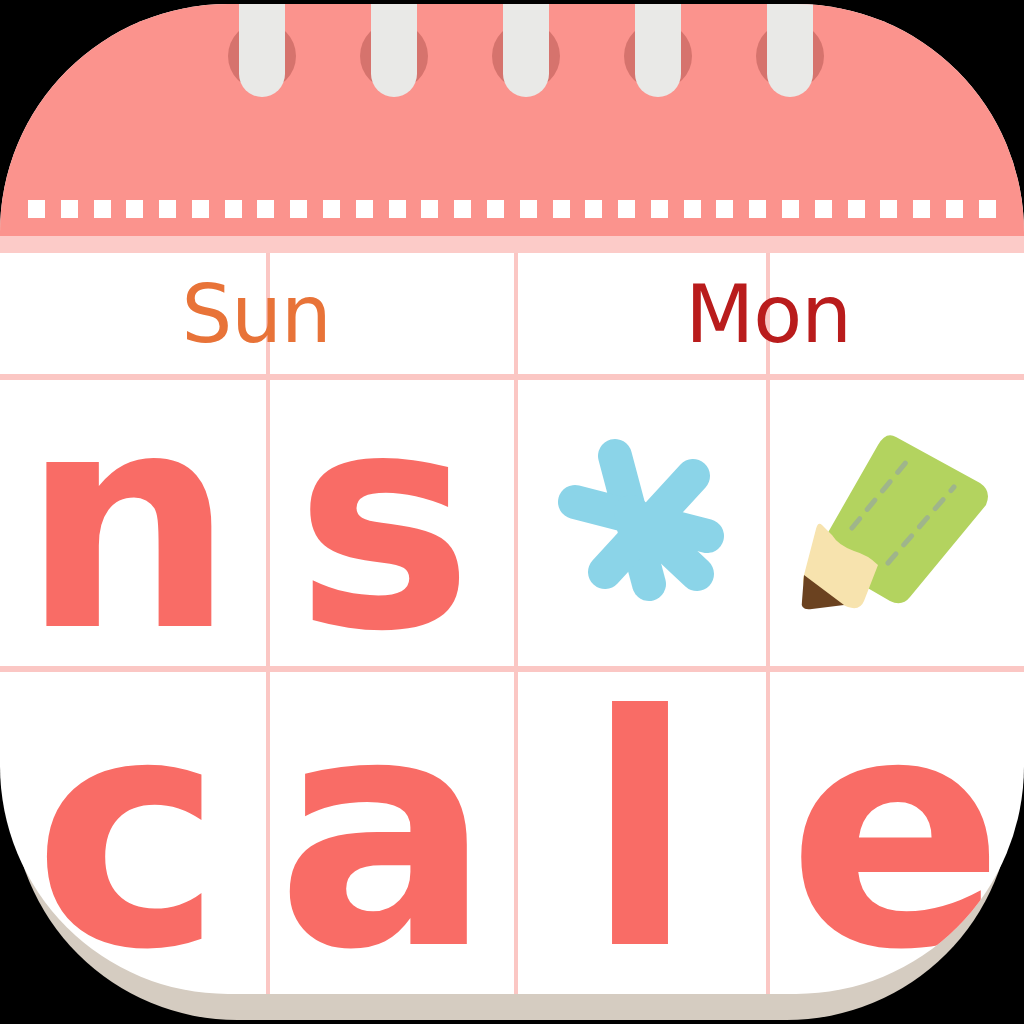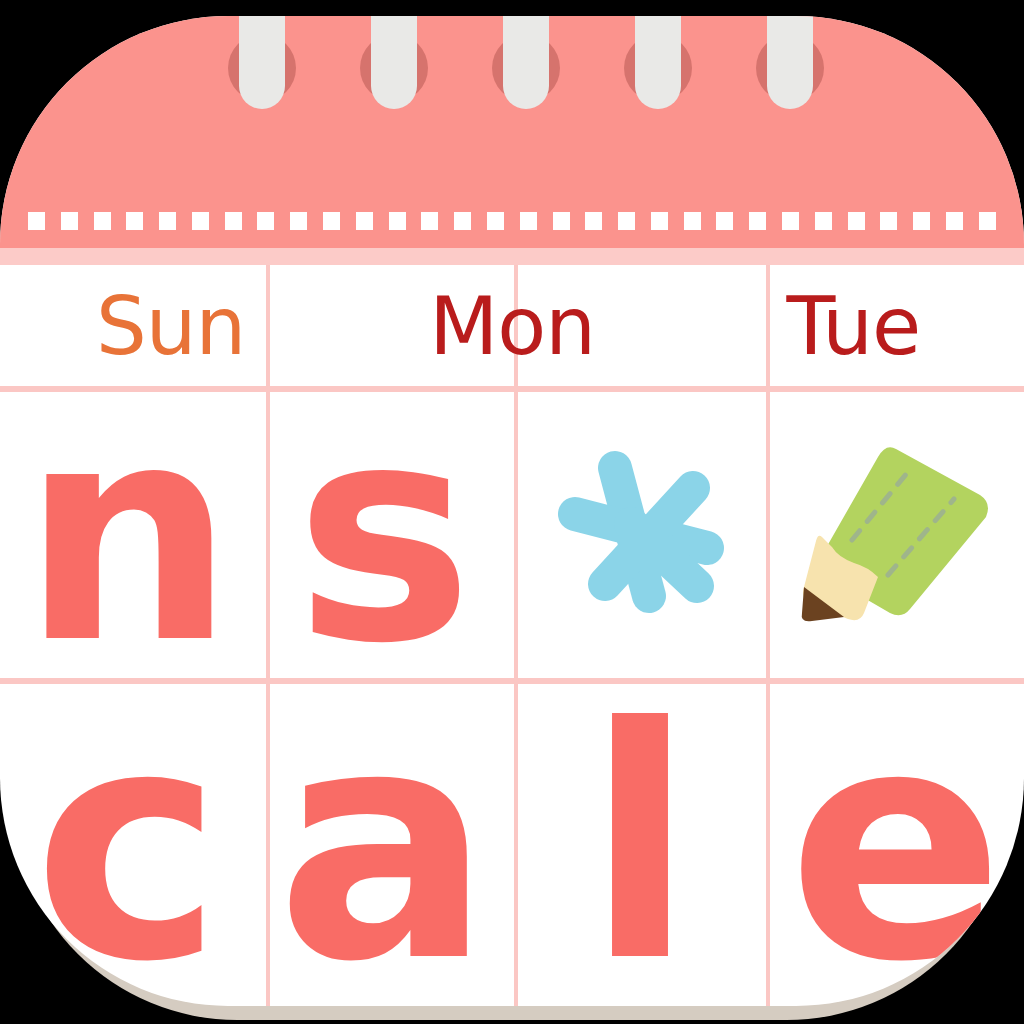--- a/index.html
+++ b/index.html
@@ -29,21 +29,21 @@
     width: 1000px;
     height: 1000px;
     border-radius: 225px;
     background: #D5CCC1;
   }
 
   
   .card-body {
     position: absolute;
     left: 0px;
-    top: 16px;
+    top: 4px;
     width: 1024px;
     height: 990px;
     border-radius: 228px;
     background: #FFFFFF;
     overflow: hidden;
   }
 
   
   .header-band {
     position: absolute;
@@ -277,23 +277,20 @@
       <div class="grid-line-h" style="top:121px;"></div>
       <div class="grid-line-h" style="top:413px;"></div>
 
       <div class="daynames">
         <div class="day-cell">
           <span class="day-label sunday">Sun</span>
         </div>
         <div class="day-cell">
           <span class="day-label weekday">Mon</span>
         </div>
-        <div class="day-cell">
-          <span class="day-label weekday">Tue</span>
-        </div>
       </div>
 
       <div class="letter-row row-1">
 
         <div class="letter-cell">
           <span class="big-letter">n</span>
         </div>
 
         <div class="letter-cell">
           <span class="big-letter">s</span>

